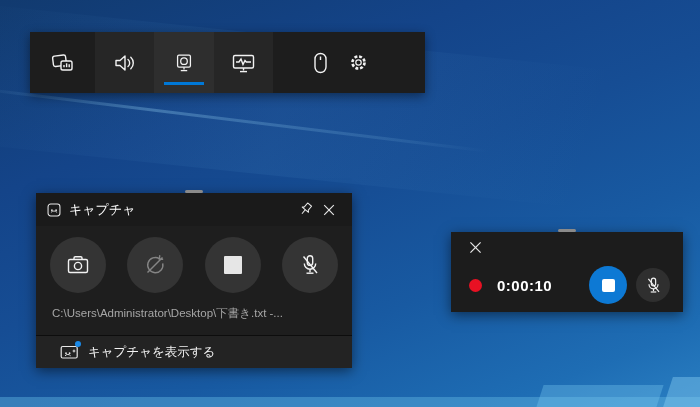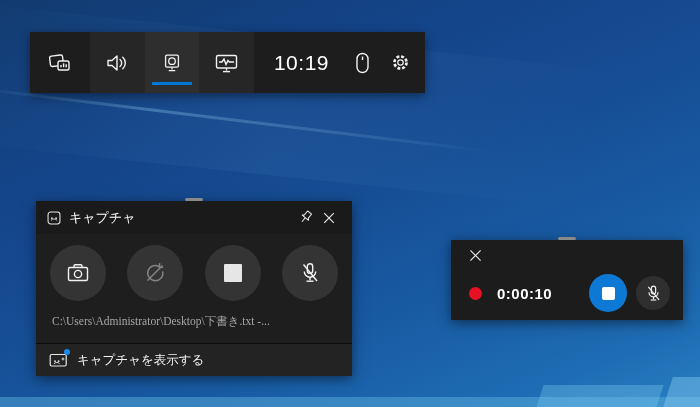--- a/index.html
+++ b/index.html
@@ -29,32 +29,32 @@
   .tb-sec-mid { width:178px; background:#262626; display:flex; }
   .tb-tile { flex:1; display:flex; align-items:center; justify-content:center; position:relative; }
   .tb-tile.selected { background:#2e2e2e; }
   .tb-underline { position:absolute; bottom:8px; left:50%; transform:translateX(-50%); width:40px; height:3px; background:var(--accent,#0078d7); }
   .tb-sec-right { flex:1; background:#1d1d1d; display:flex; align-items:center; padding:0 14px; }
   .tb-time { color:#fff; font-size:21px; font-weight:400; letter-spacing:.5px; margin-left:6px; }
   .tb-mouse { margin-left:26px; }
   .tb-gear { margin-left:20px; }
 
   
-  .panel { position:absolute; background:#1e1e1e; box-shadow:0 3px 12px rgba(0,0,0,.5);margin-top:8px; }
+  .panel { position:absolute; background:#1e1e1e; box-shadow:0 3px 12px rgba(0,0,0,.5); }
   .cap-panel { left:36px; top:193px; width:316px; height:175px; }
   .drag-handle { position:absolute; top:-3px; left:50%; transform:translateX(-50%); width:18px; height:3px; background:#8a8a8a; border-radius:2px; }
   .titlebar { height:33px; display:flex; align-items:center; padding:0 11px; background:#1a1a1a; }
   .titlebar .win-title { color:#fff; font-size:13px; margin-left:8px; flex:1; }
   .tb-btn { width:24px; height:24px; display:flex; align-items:center; justify-content:center; cursor:default; }
   .cap-buttons { display:flex; justify-content:space-between; padding:11px 14px 0 14px; }
   .circle-btn { width:56px; height:56px; border-radius:50%; background:#343434; display:flex; align-items:center; justify-content:center; }
   .stop-square { width:18px; height:18px; background:#e6e6e6; border-radius:1px; }
-  .cap-path { color:#a6a6a6; font-size:11.5px; padding:13px 16px 0 16px; white-space:nowrap; overflow:hidden;font-family:Liberation Serif, serif; }
+  .cap-path { color:#a6a6a6; font-size:11.5px; padding:13px 16px 0 16px; white-space:nowrap; overflow:hidden; }
   .cap-footer { position:absolute; left:0; bottom:0; width:100%; height:33px; background:#232323; border-top:1px solid #0d0d0d;
-    display:flex; align-items:center; padding:0 13px; }
+    display:flex; align-items:center; padding:0 24px; }
   .gallery-wrap { position:relative; width:20px; height:16px; }
   .notify-dot { position:absolute; top:-3px; right:-1px; width:6px; height:6px; border-radius:50%; background:var(--notify-dot,#1a8ae8); }
   .cap-footer-label { color:#f2f2f2; font-size:12.5px; margin-left:8px; }
 
   
   .status-panel { left:451px; top:232px; width:232px; height:80px; background:#1c1c1c; }
   .status-title-row { height:30px; display:flex; align-items:center; justify-content:space-between; padding:0 12px; }
   .status-title { color:#fff; font-size:12.5px; }
   .status-row { height:50px; display:flex; align-items:center; padding:0 13px 4px 18px; }
   .rec-dot { width:13px; height:13px; border-radius:50%; background:var(--record-red,#e81123); }
@@ -115,21 +115,20 @@
             <rect x="2.5" y="3.5" width="20" height="12.5" rx="1.5"></rect>
             <polyline points="5,10 8,10 10,7 12,12.5 14,8.5 15.3,10 20,10"></polyline>
             <line x1="12.5" y1="16" x2="12.5" y2="18.5"></line>
             <line x1="9" y1="19.6" x2="16" y2="19.6"></line>
           </svg>
         </span>
       </div>
     </div>
 
     <div class="tb-sec-right">
-      <span class="tb-time">10:19</span>
       <span class="tb-mouse">
         <svg width="15" height="22" viewBox="0 0 15 22" fill="none" stroke="#f2f2f2" stroke-width="1.4">
           <rect x="2" y="1.5" width="11" height="19" rx="5.5"></rect>
           <line x1="7.5" y1="4.5" x2="7.5" y2="8"></line>
         </svg>
       </span>
       <span class="tb-gear">
         <svg width="21" height="21" viewBox="0 0 24 24" fill="none">
           <circle cx="12" cy="12" r="3.1" stroke="#f2f2f2" stroke-width="1.4"></circle>
           <circle cx="12" cy="12" r="6.9" stroke="#f2f2f2" stroke-width="3" stroke-dasharray="3.3 2.1"></circle>

